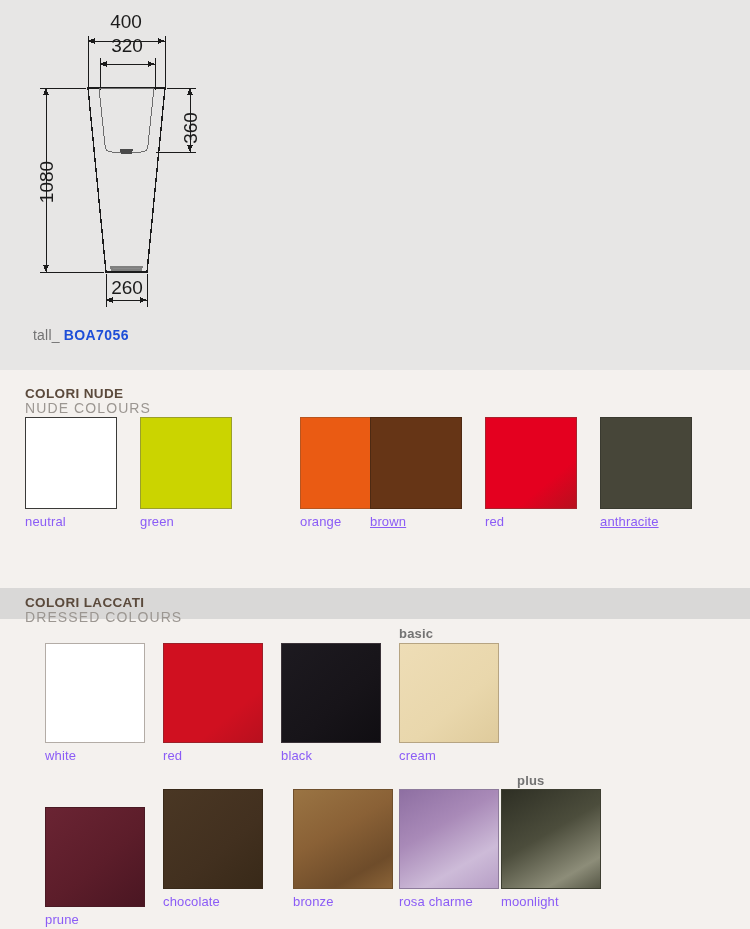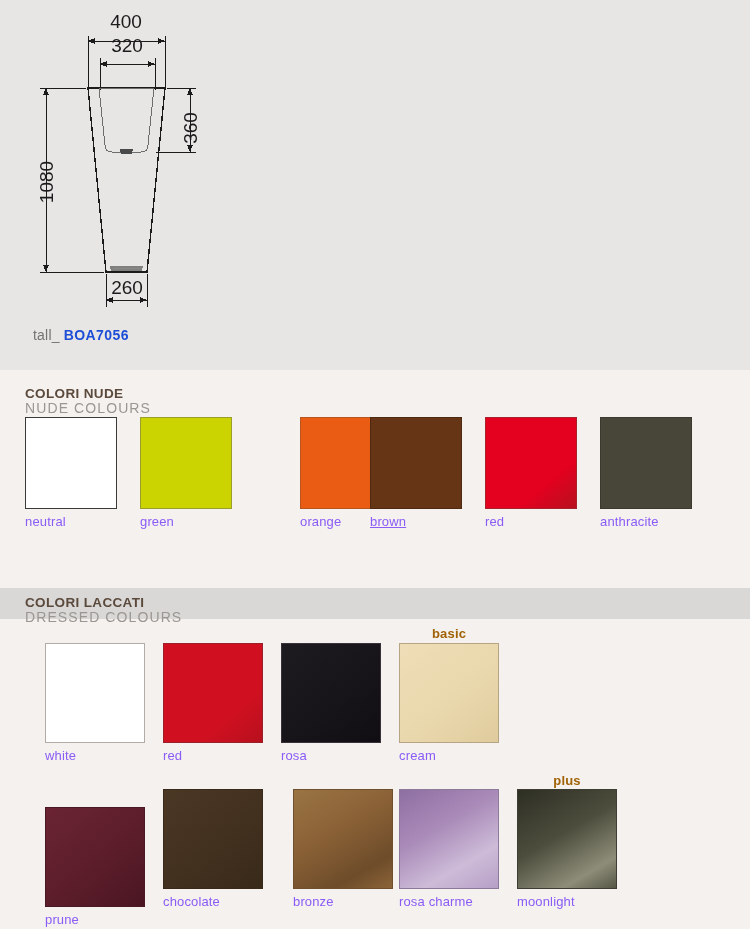--- a/index.html
+++ b/index.html
@@ -59,22 +59,22 @@
     margin-top: 5px;
     font-size: 13px;
     color: #8b5cf6;
     letter-spacing: .15px;
     white-space: nowrap;
   }
   .group-tag {
     position: absolute;
     font-size: 13px;
     font-weight: bold;
-    color: #a16207;
-    text-align: center;
+    color: #737373;
+    text-align: left;
     letter-spacing: .2px;
   }
 </style>
 </head>
 <body>
 
 <div id="drawing-band">
 
   <svg id="drawing-svg" width="750" height="370" viewBox="0 0 750 370">
     <g stroke="#1b1b1b" fill="none" stroke-width="1" shape-rendering="crispEdges">
@@ -156,21 +156,21 @@
     <div class="swatch-cell" style="left: 370px; top: 417px; width: 92px;">
       <div class="swatch" style="height: 92px; width: 92px; background: rgb(102, 53, 22); border-color: rgb(78, 42, 18);"></div>
       <div class="swatch-label" style="width: 92px; text-decoration: underline;">brown</div>
     </div>
     <div class="swatch-cell" style="left: 485px; top: 417px; width: 92px;">
       <div class="swatch" style="height: 92px; width: 92px; background: linear-gradient(140deg, rgb(228, 0, 31) 0%, rgb(228, 0, 31) 70%, rgb(184, 16, 30) 100%); border-color: rgb(168, 34, 44);"></div>
       <div class="swatch-label" style="width: 92px;">red</div>
     </div>
     <div class="swatch-cell" style="left: 600px; top: 417px; width: 92px;">
       <div class="swatch" style="height: 92px; width: 92px; background: rgb(71, 70, 57); border-color: rgb(58, 58, 48);"></div>
-      <div class="swatch-label" style="width: 92px;">anthracite</div>
+      <div class="swatch-label" style="width: 92px; text-decoration: underline;">anthracite</div>
     </div>
   </div>
 
 <div id="laccati-band"></div>
 
 <div class="section-header" style="top:595px;">
   <div class="sh-it">COLORI LACCATI</div>
   <div class="sh-en">DRESSED COLOURS</div>
 </div>
 
@@ -178,21 +178,21 @@
     <div class="swatch-cell" style="left: 45px; top: 643px; width: 100px;">
       <div class="swatch" style="height: 100px; width: 100px; background: rgb(255, 255, 255); border-color: rgb(179, 172, 166);"></div>
       <div class="swatch-label" style="width: 100px;">white</div>
     </div>
     <div class="swatch-cell" style="left: 163px; top: 643px; width: 100px;">
       <div class="swatch" style="height: 100px; width: 100px; background: linear-gradient(140deg, rgb(208, 16, 32) 0%, rgb(208, 16, 32) 70%, rgb(184, 16, 30) 100%); border-color: rgb(155, 32, 41);"></div>
       <div class="swatch-label" style="width: 100px;">red</div>
     </div>
     <div class="swatch-cell" style="left: 281px; top: 643px; width: 100px;">
       <div class="swatch" style="height: 100px; width: 100px; background: linear-gradient(140deg, rgb(29, 26, 32) 0%, rgb(23, 20, 25) 60%, rgb(16, 14, 18) 100%); border-color: rgb(58, 50, 56);"></div>
-      <div class="swatch-label" style="width: 100px;">rosa</div>
+      <div class="swatch-label" style="width: 100px;">black</div>
     </div>
     <div class="swatch-cell" style="left: 399px; top: 643px; width: 100px;">
       <div class="swatch" style="height: 100px; width: 100px; background: linear-gradient(140deg, rgb(238, 221, 182) 0%, rgb(233, 215, 172) 60%, rgb(223, 203, 156) 100%); border-color: rgb(182, 164, 130);"></div>
       <div class="swatch-label" style="width: 100px;">cream</div>
     </div>
     <div class="group-tag" style="left: 399px; width: 100px; top: 626px;">basic</div>
     <div class="swatch-cell" style="left: 45px; top: 807px; width: 100px;">
       <div class="swatch" style="height: 100px; width: 100px; background: linear-gradient(140deg, rgb(106, 36, 51) 0%, rgb(92, 29, 42) 55%, rgb(74, 22, 34) 100%); border-color: rgb(74, 26, 36);"></div>
       <div class="swatch-label" style="width: 100px;">prune</div>
     </div>
@@ -201,18 +201,18 @@
       <div class="swatch-label" style="width: 100px;">chocolate</div>
     </div>
     <div class="swatch-cell" style="left: 281px; top: 789px; width: 100px; padding-left: 12px;">
       <div class="swatch" style="height: 100px; width: 100px; background: linear-gradient(150deg, rgb(154, 116, 67) 0%, rgb(138, 97, 54) 42%, rgb(110, 76, 42) 78%, rgb(139, 100, 56) 100%); border-color: rgb(111, 79, 44);"></div>
       <div class="swatch-label" style="width: 100px;">bronze</div>
     </div>
     <div class="swatch-cell" style="left: 399px; top: 789px; width: 83px;">
       <div class="swatch" style="height: 100px; width: 100px; background: linear-gradient(150deg, rgb(142, 111, 162) 0%, rgb(169, 138, 184) 38%, rgb(205, 187, 216) 72%, rgb(183, 159, 198) 100%); border-color: rgb(141, 122, 155);"></div>
       <div class="swatch-label" style="width: 100px;">rosa charme</div>
     </div>
-    <div class="swatch-cell" style="left: 517px; top: 789px; width: 88px;">
+    <div class="swatch-cell" style="left: 501px; top: 789px; width: 88px;">
       <div class="swatch" style="height: 100px; width: 100px; background: linear-gradient(150deg, rgb(46, 47, 36) 0%, rgb(76, 77, 60) 45%, rgb(141, 141, 121) 80%, rgb(86, 87, 70) 100%); border-color: rgb(61, 62, 49);"></div>
       <div class="swatch-label" style="width: 100px;">moonlight</div>
     </div>
     <div class="group-tag" style="left: 517px; width: 100px; top: 773px;">plus</div>
   </div>
 
 </body></html>

